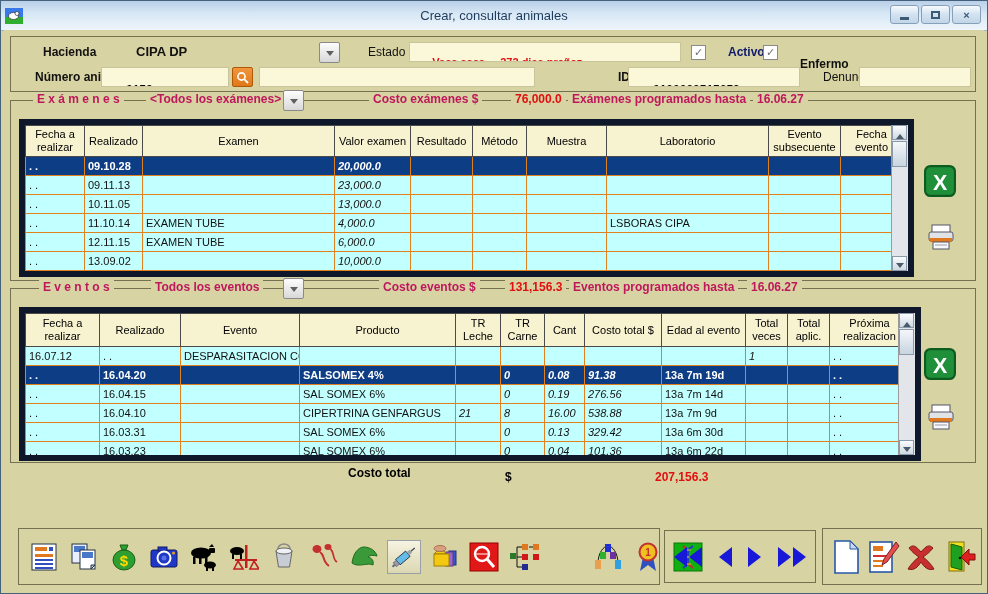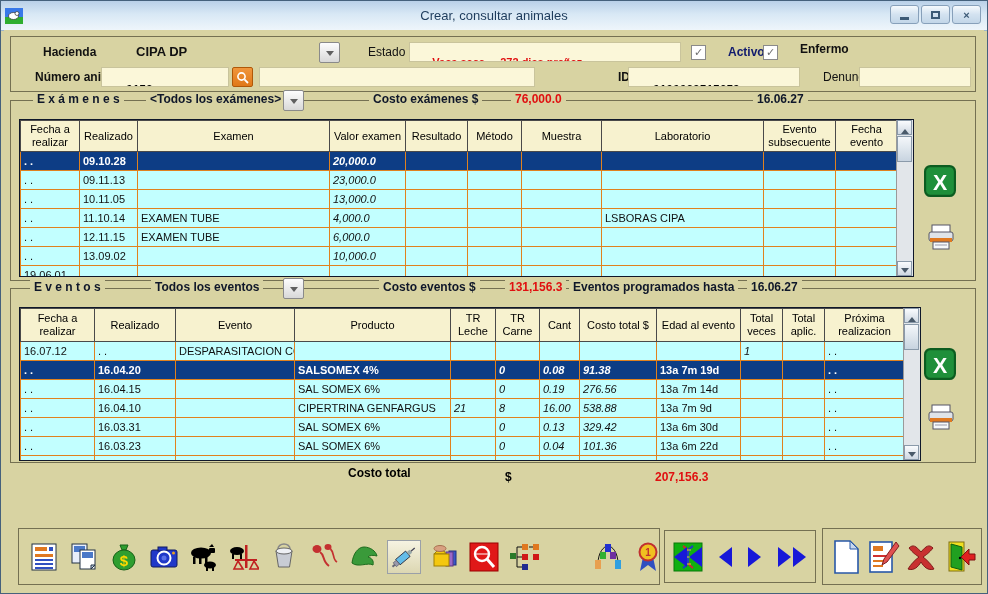--- a/index.html
+++ b/index.html
@@ -15,34 +15,34 @@
   .wbtn{width:29px;height:19px;border:1px solid #87a0ba;border-radius:3px;
     background:linear-gradient(#f6fafd,#d3e2f0 50%,#c2d6e8);display:flex;align-items:center;justify-content:center;
     color:#3c5a76;font-size:11px;font-weight:bold;box-sizing:border-box;}
   .glyph-min{width:9px;height:3px;background:#3c5a76;margin-top:7px;}
   .glyph-max{width:9px;height:8px;border:2px solid #3c5a76;box-sizing:border-box;}
   .content{position:absolute;left:4px;top:30px;width:980px;height:560px;background:#d8d3a2;}
 
   .group{position:absolute;border:1px solid #747052;box-sizing:border-box;}
   .ghead{position:absolute;top:-9px;left:0;right:0;height:18px;font-size:12px;}
   .ghead > *{position:absolute;background:#d8d3a2;padding:0 4px;white-space:nowrap;}
-  .blbl{font-weight:bold;color:#0f172a;}
+  .blbl{font-weight:bold;color:#be185d;}
   .red{color:#e01010;}
   .navy{color:#101a6e;}
 
   .field{position:absolute;background:#fbf7d9;border:1px solid #c9c49c;box-sizing:border-box;
          font-size:12px;padding:1px 4px;white-space:pre;overflow:hidden;}
   .lbl{position:absolute;font-size:12px;font-weight:bold;color:#111;white-space:nowrap;margin-left:20px;}
   .combo{position:absolute;width:19px;height:19px;border:1px solid #8a8a8a;border-radius:2px;
          background:linear-gradient(#fdfdfd,#d8d8d8);display:flex;align-items:center;justify-content:center;}
   .combo:after{content:"";border:4px solid transparent;border-top:5px solid #606060;margin-top:5px;}
   .chk{position:absolute;width:13px;height:13px;background:#fff;border:1px solid #8a8a8a;
        font-size:11px;line-height:12px;text-align:center;color:#6e6e6e;font-weight:bold;}
 
-  .tablewrap{position:absolute;border:1px solid #0f172a;background:#8b5cf6;overflow:hidden;box-sizing:border-box;}
+  .tablewrap{position:absolute;border:6px solid #0f172a;background:#8b5cf6;overflow:hidden;box-sizing:border-box;}
   table{border-collapse:collapse;table-layout:fixed;}
   th{background:#f7f2cf;border:1px solid #4a4a4a;font-weight:normal;font-size:11px;padding:0 2px;line-height:1.15;}
   td{border:1px solid #e0811e;font-size:11px;padding:0 3px;height:18px;white-space:nowrap;overflow:hidden;background:#c2ffff;color:#111;}
   td.num{font-style:italic;}
   tr.selected td{background:#0d3d85;color:#fff;font-weight:bold;}
   .sb{position:absolute;top:0;right:0;width:16px;bottom:0;background:#e2e6ea;border-left:1px solid #9a9a9a;}
   .sbtn{position:absolute;left:0;width:15px;height:15px;background:linear-gradient(#fafcfe,#cfd8e2);
         border:1px solid #8a9aaa;box-sizing:border-box;}
   .sbtn.up{top:0;} .sbtn.down{bottom:0;}
   .sbtn.up:after,.sbtn.down:after{content:"";position:absolute;left:3px;border:4px solid transparent;}
@@ -91,21 +91,21 @@
     <span class="lbl" style="left:12px;top:8px;">Hacienda</span>
     <span class="lbl red" style="left:105px;top:7px;font-size:13px;">CIPA DP</span>
     <div class="combo" style="left:308px;top:5px;"></div>
     <span class="lbl" style="left:337px;top:8px;font-weight:normal;">Estado</span>
     <div class="field" style="left:398px;top:5px;width:272px;height:20px;color:#e01010;font-weight:bold;font-size:11px;">
       <span>Vaca seca   . 272 dias preñez.</span>
     </div>
     <div class="chk" style="left:680px;top:8px;">✓</div>
     <span class="lbl navy" style="left:697px;top:8px;color:#101a6e;">Activo</span>
     <div class="chk" style="left:752px;top:8px;">✓</div>
-    <span class="lbl red" style="left:769px;top:5px;">Enfermo</span>
+    <span class="lbl red" style="left:769px;top:20px;">Enfermo</span>
 
     <span class="lbl" style="left:4px;top:33px;">Número animal</span>
     <div class="field" style="left:90px;top:30px;width:128px;height:20px;font-weight:bold;">
       <span>0152</span>
     </div>
     <div style="position:absolute;left:221px;top:30px;width:21px;height:20px;background:linear-gradient(#f0963c,#e07818);border:1px solid #b05808;border-radius:2px;display:flex;align-items:center;justify-content:center;box-sizing:border-box;">
       <svg width="13" height="13" viewBox="0 0 13 13">
           <circle cx="5.5" cy="5.5" r="3.6" fill="none" stroke="#fff" stroke-width="1.6"></circle>
           <line x1="8.4" y1="8.4" x2="12" y2="12" stroke="#fff" stroke-width="1.8"></line>
         </svg>
@@ -123,20 +123,21 @@
     </div>
   </div>
 
   <div class="group" style="left:6px;top:70px;width:966px;height:181px;">
     <div class="ghead">
       <span class="blbl" style="left:22px;">E x á m e n e s</span>
       <span class="blbl" style="left:135px;">&lt;Todos los exámenes&gt;</span>
       <span style="left:272px;padding:0;background:transparent;"><span class="combo" style="position:relative;left:0;top:-2px;display:inline-flex;"></span></span>
       <span class="blbl" style="left:358px;">Costo exámenes $</span>
       <span class="blbl red" style="left:500px;">76,000.0</span>
+      <span class="blbl" style="left:557px;">Exámenes programados hasta</span>
       <span class="blbl" style="left:742px;">16.06.27</span>
     </div>
     <div class="tablewrap" style="left:8px;top:18px;width:895px;height:158px;">
       <table style="width:877px;">
         <colgroup>
             <col style="width:59px">
             <col style="width:58px">
             <col style="width:192px">
             <col style="width:76px">
             <col style="width:62px">
@@ -266,21 +267,21 @@
         <rect x="6" y="3" width="18" height="8" fill="#fff" stroke="#556"></rect>
         <rect x="3" y="10" width="24" height="9" rx="2" fill="#dfe3e8" stroke="#556"></rect>
         <rect x="4" y="16" width="22" height="4" fill="#e07820"></rect>
         <rect x="7" y="20" width="16" height="7" fill="#f6f8fa" stroke="#556"></rect>
         <line x1="9" y1="23" x2="21" y2="23" stroke="#99a"></line>
       </svg>
   </div>
 
   <div class="group" style="left:6px;top:258px;width:966px;height:175px;">
     <div class="ghead">
-      <span class="blbl" style="left:19px;">E v e n t o s</span>
+      <span class="blbl" style="left:28px;">E v e n t o s</span>
       <span class="blbl" style="left:140px;">Todos los eventos</span>
       <span style="left:272px;padding:0;background:transparent;"><span class="combo" style="position:relative;left:0;top:-2px;display:inline-flex;"></span></span>
       <span class="blbl" style="left:368px;">Costo eventos  $</span>
       <span class="blbl red" style="left:494px;">131,156.3</span>
       <span class="blbl" style="left:558px;text-align:right;">Eventos programados hasta</span>
       <span class="blbl" style="left:736px;">16.06.27</span>
     </div>
     <div class="tablewrap" style="left:8px;top:18px;width:902px;height:154px;">
       <table style="width:884px;">
         <colgroup>

